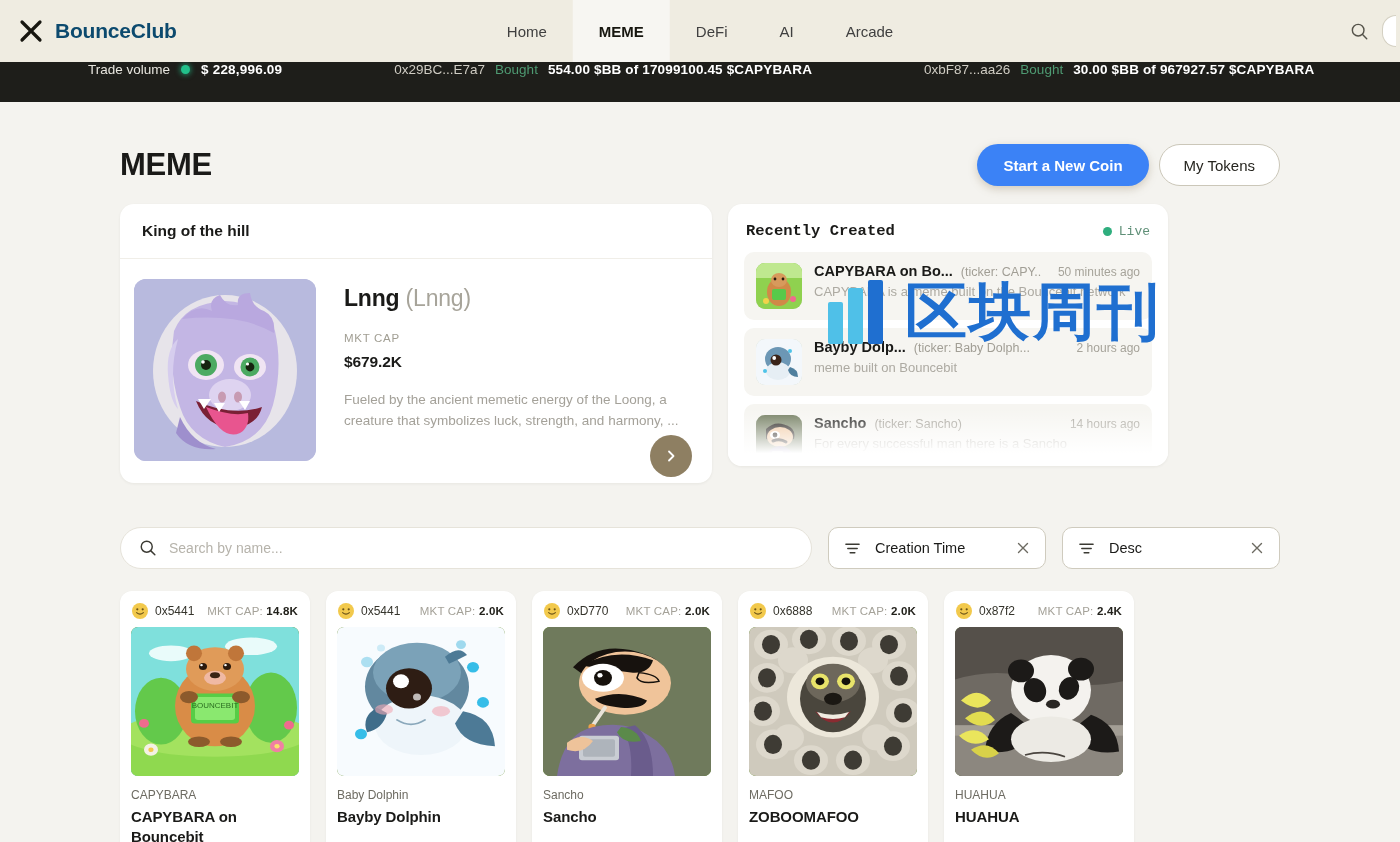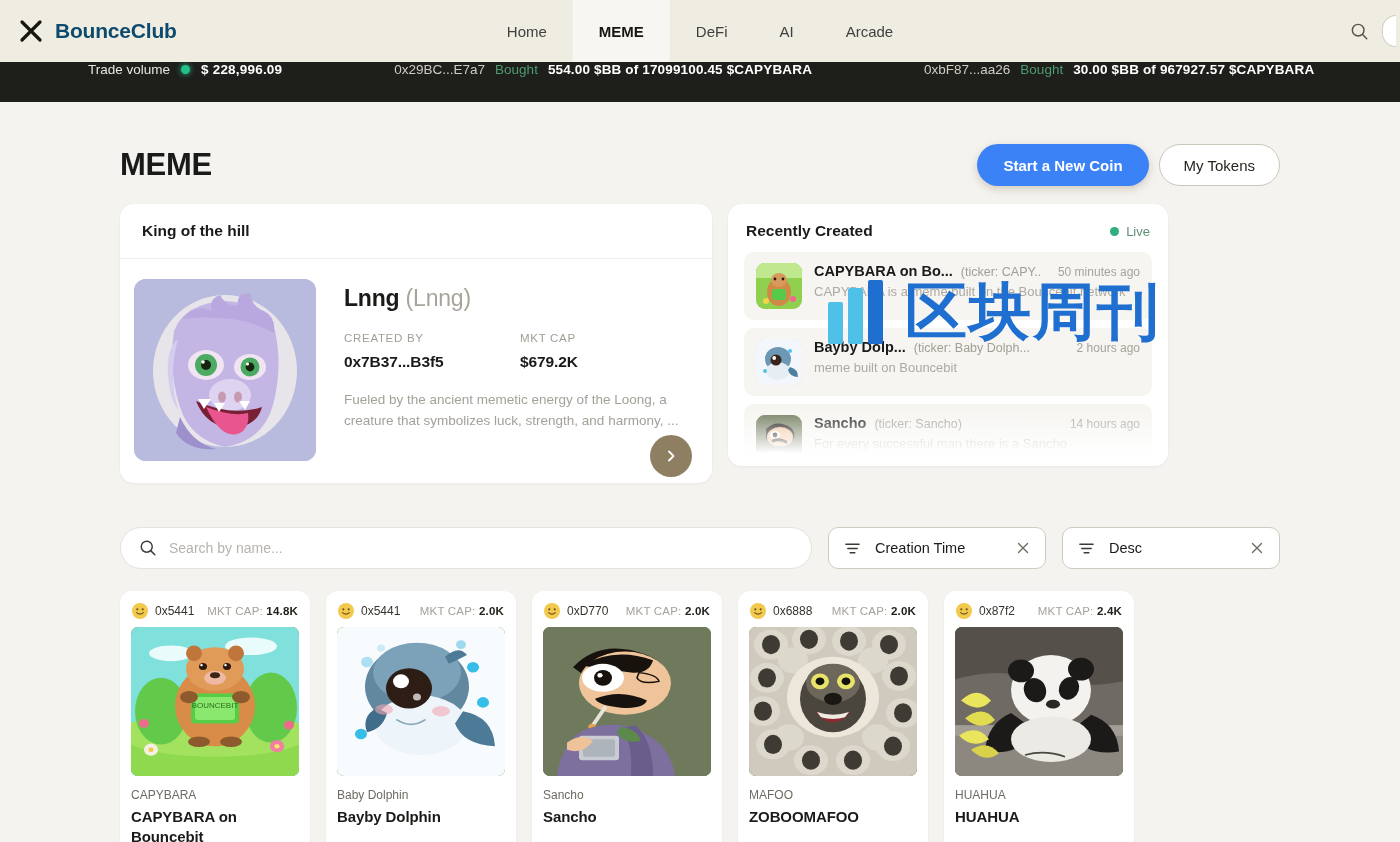--- a/index.html
+++ b/index.html
@@ -151,20 +151,21 @@
     position: absolute; right: 20px; bottom: 6px;
     width: 42px; height: 42px; border-radius: 50%;
     background: #8e7f62; border: none; cursor: pointer;
     display: flex; align-items: center; justify-content: center;
   }
 
   .recent { width: 440px; padding: 16px 16px 12px; position: relative; overflow: hidden; height: 262px; }
   .recent-head {
     display: flex; align-items: center; justify-content: space-between;
     padding: 2px 2px 12px;
+    font-family: Liberation Mono, monospace;
   }
   .recent-title { font-size: 15.5px; font-weight: bold; }
   .live-wrap { display: flex; align-items: center; gap: 7px; font-size: 13px; color: #5f8f77; }
   .live-dot { width: 9px; height: 9px; border-radius: 50%; background: #2fae7e; }
   .recent-item {
     display: flex; gap: 12px; align-items: flex-start;
     background: #f6f5f1; border-radius: 10px;
     padding: 11px 12px; margin-bottom: 8px;
     cursor: pointer;
   }
@@ -331,24 +332,20 @@
             <path d="M116 122 l-5 9 l-6 -9Z" fill="#fff"></path>
             <path d="M46 138 q12 26 36 32 q-28 2 -40 -16Z" fill="#9e8fcd"></path>
           </svg>
         </div>
         <div class="koth-info">
           <div class="koth-name">
             <span>Lnng</span>
             <span class="koth-ticker">(Lnng)</span>
           </div>
           <div class="koth-stats">
-            <div class="stat">
-              <div class="stat-label">CREATED BY</div>
-              <div class="stat-val">0x7B37...B3f5</div>
-            </div>
             <div class="stat">
               <div class="stat-label">MKT CAP</div>
               <div class="stat-val">$679.2K</div>
             </div>
           </div>
           <div class="koth-desc">Fueled by the ancient memetic energy of the Loong, a creature that symbolizes luck, strength, and harmony,  ...</div>
         </div>
         <button class="koth-next">
           <svg width="14" height="14" viewBox="0 0 14 14">
             <path d="M5 2.5 L9.5 7 L5 11.5" stroke="#fff" stroke-width="1.8" fill="none" stroke-linecap="round" stroke-linejoin="round"></path>

